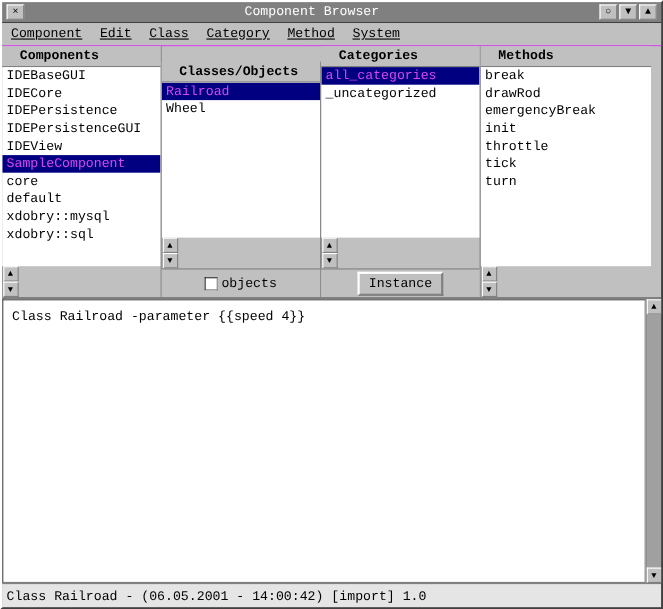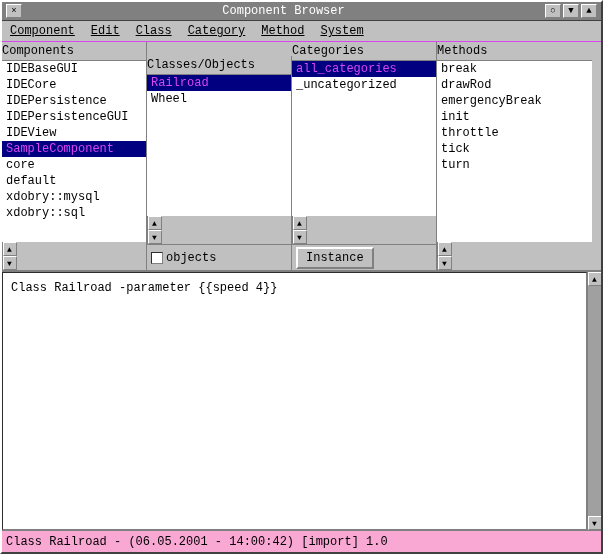--- a/index.html
+++ b/index.html
@@ -67,22 +67,22 @@
       height: 230px;
       border-bottom: 2px solid #808080;
     }
     .panel {
       display: flex;
       flex-direction: column;
       border-right: 1px solid #808080;
     }
     .panel-header {
       background: #c0c0c0;
-      font-weight: normal;
-      padding: 2px 0;
+      font-weight: bold;
+      padding: 2px 16px;
       font-size: 12px;
       border-bottom: 1px solid #808080;
     }
     .panel-content {
       flex: 1;
       overflow-y: auto;
       background: #ffffff;
       position: relative;
     }
     .panel-components { width: 145px; }
@@ -99,20 +99,21 @@
       background: #000080;
       color: #d946ef;
     }
     .panel-footer {
       background: #c0c0c0;
       display: flex;
       align-items: center;
       padding: 2px 4px;
       border-top: 1px solid #808080;
       height: 26px;
+      justify-content: center;
     }
     .objects-checkbox {
       display: flex;
       align-items: center;
       gap: 3px;
     }
     .checkbox-box {
       width: 12px;
       height: 12px;
       border: 1px inset #808080;
@@ -132,21 +133,21 @@
       flex: 1;
       background: #ffffff;
       border: 1px inset #808080;
       padding: 4px;
       font-family: 'Courier New', monospace;
       font-size: 12px;
       overflow-y: auto;
       position: relative;
     }
     .status-bar {
-      background: #f9a8d4;
+      background: #e5e5e5;
       border-top: 1px solid #808080;
       padding: 2px 4px;
       font-size: 12px;
       height: 22px;
       display: flex;
       align-items: center;
     }
     .scrollbar-v {
       width: 14px;
       background: #c0c0c0;

